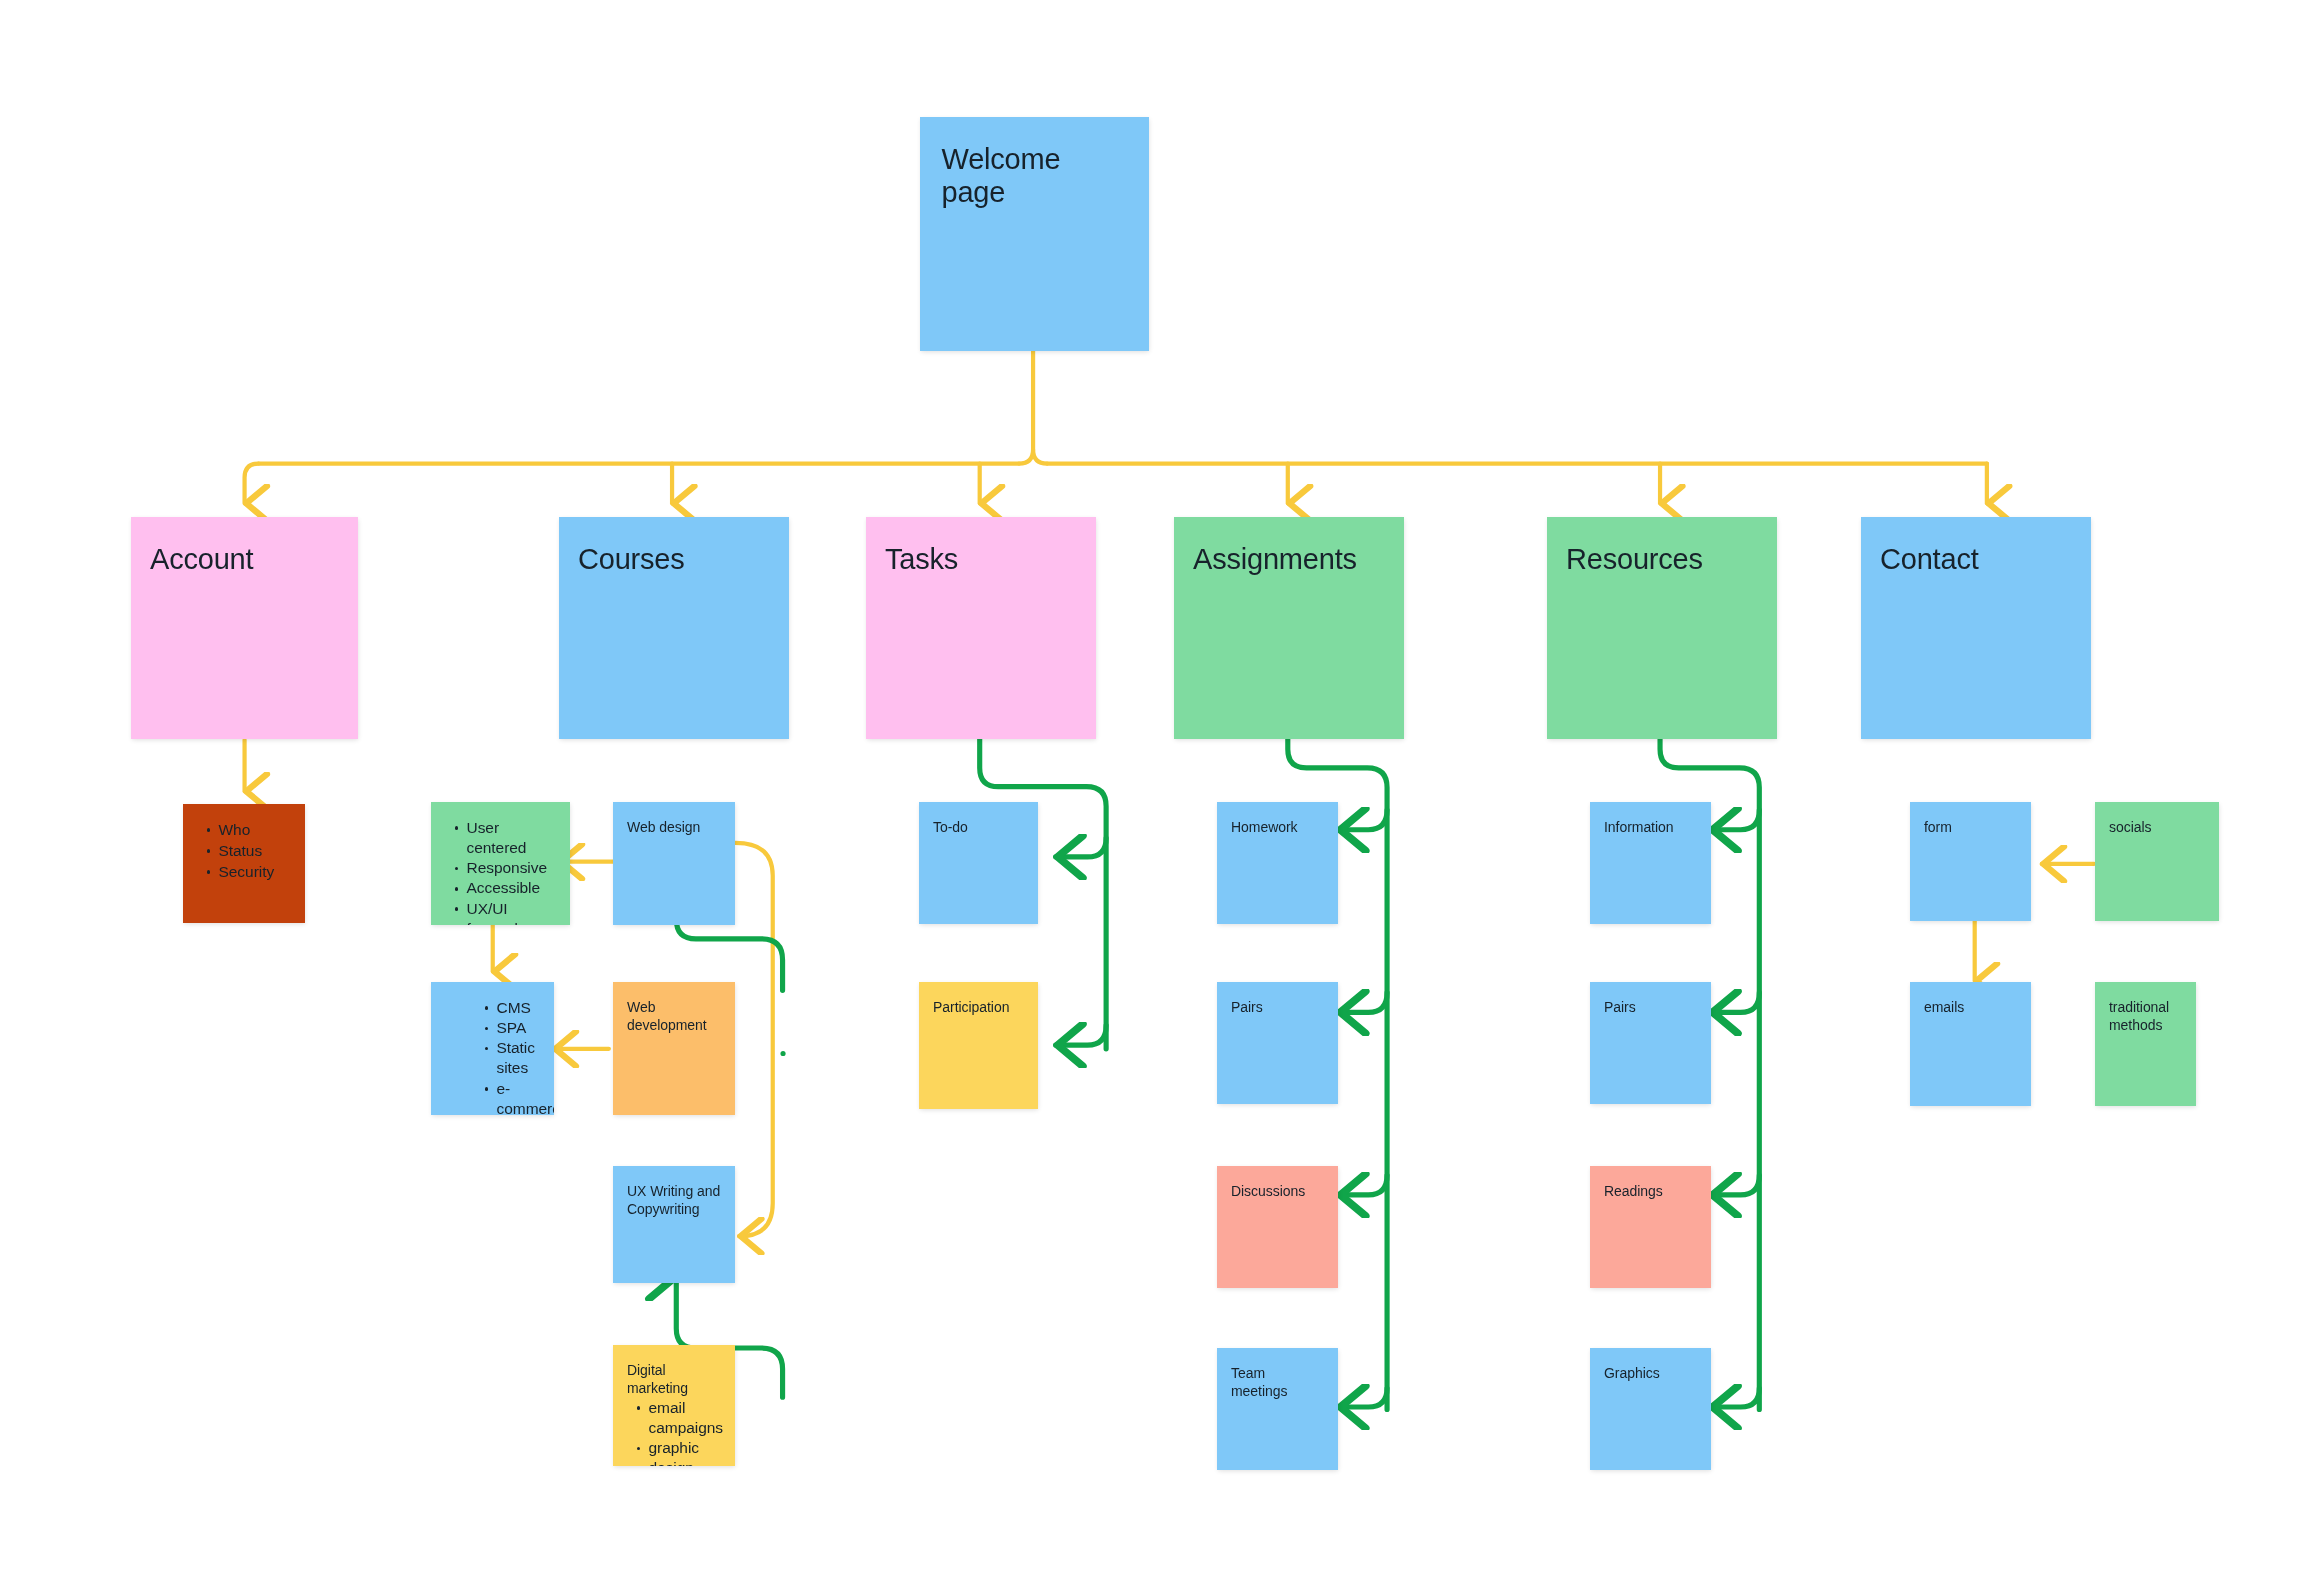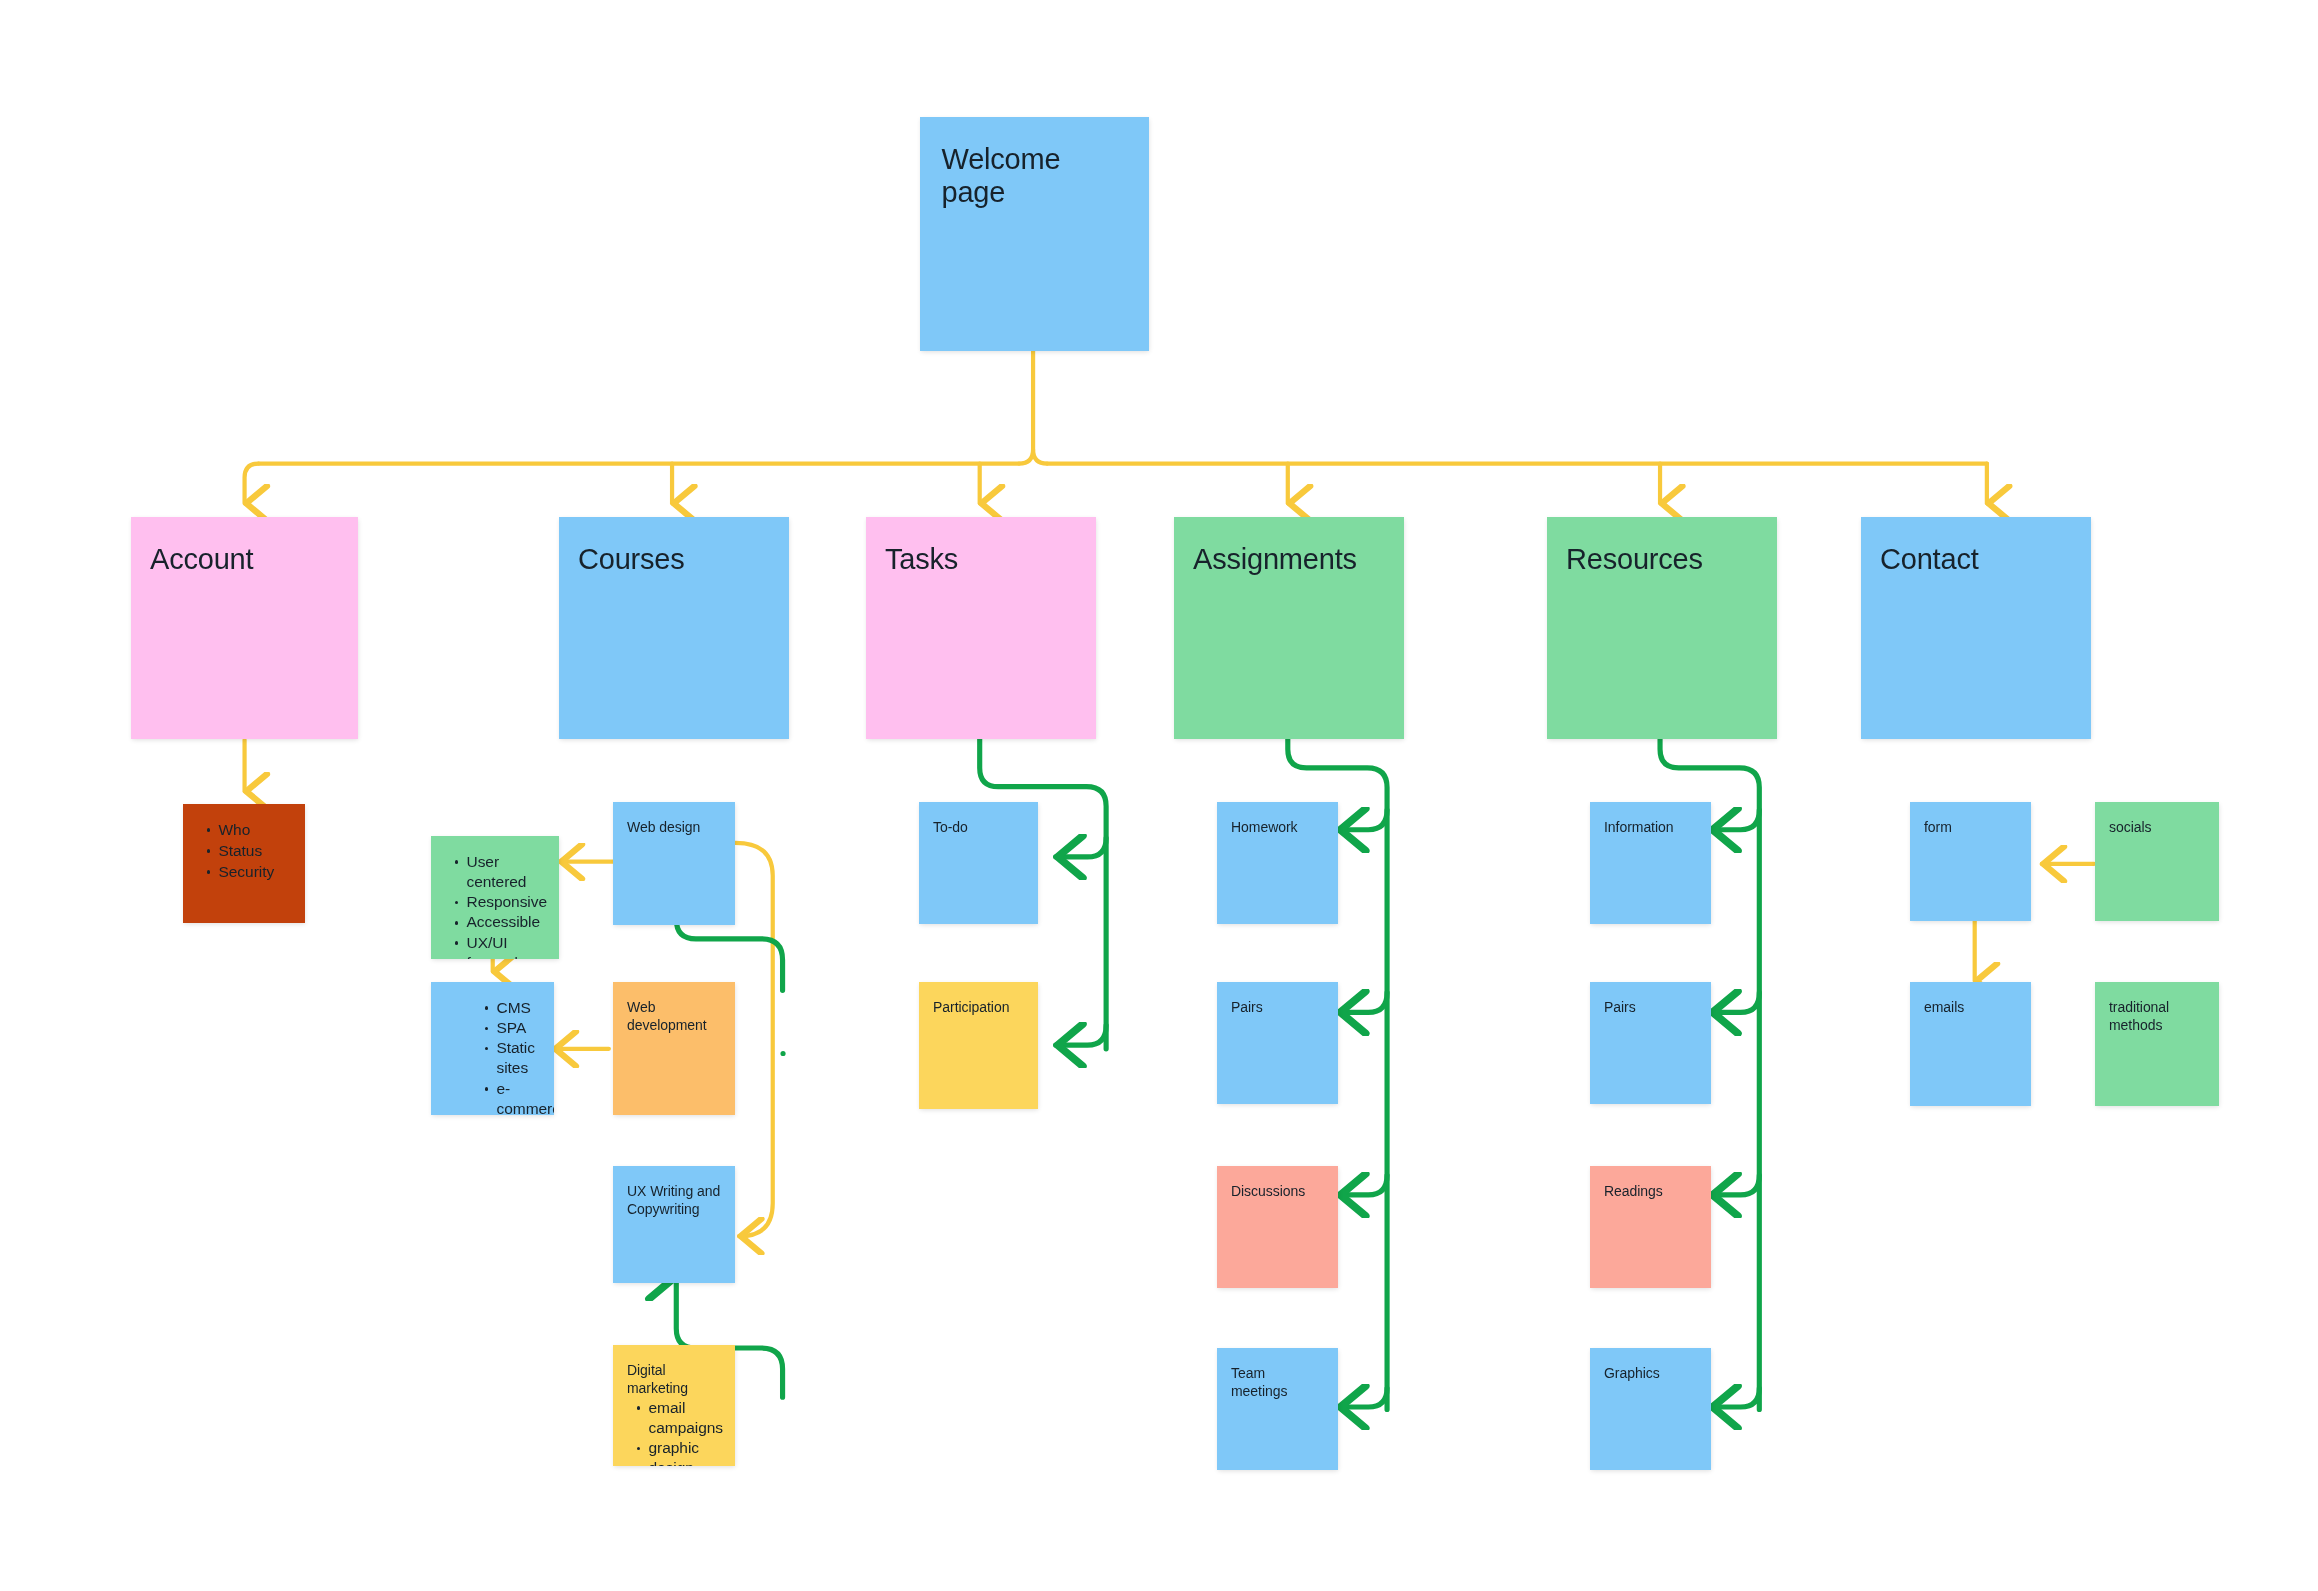--- a/index.html
+++ b/index.html
@@ -198,21 +198,21 @@
   </div>
 
   <div class="node lvl-leaf" style="left:183px; top:804px; width:122px; height:119px; background:#c2410c;">
     <ul>
       <li>Who</li>
       <li>Status</li>
       <li>Security</li>
     </ul>
   </div>
 
-  <div class="node lvl-leaf" style="left:431px; top:836px; width:128px; height:123px; background:#7FDBA0;">
+  <div class="node lvl-leaf" style="left:431px; top:802px; width:139px; height:123px; background:#7FDBA0;">
     <ul class="tight">
       <li>User centered</li>
       <li>Responsive</li>
       <li>Accessible</li>
       <li>UX/UI forward</li>
     </ul>
   </div>
 
   <div class="node lvl-leaf" style="left:431px; top:982px; width:123px; height:133px; background:#7FC8F8;padding-left:44px;">
     <ul class="tight">
@@ -291,19 +291,19 @@
   </div>
 
   <div class="node lvl-leaf" style="left:2095px; top:802px; width:124px; height:119px; background:#7FDBA0;">
     <span class="title">socials</span>
   </div>
 
   <div class="node lvl-leaf" style="left:1910px; top:982px; width:121px; height:124px; background:#7FC8F8;">
     <span class="title">emails</span>
   </div>
 
-  <div class="node lvl-leaf" style="left:2095px; top:982px; width:124px; height:124px; background:#7FDBA0;">
+  <div class="node lvl-leaf" style="left:2095px; top:982px; width:101px; height:124px; background:#7FDBA0;">
     <span class="title">traditional
 methods</span>
   </div>
 
 </div>
 
 
 </body></html>

